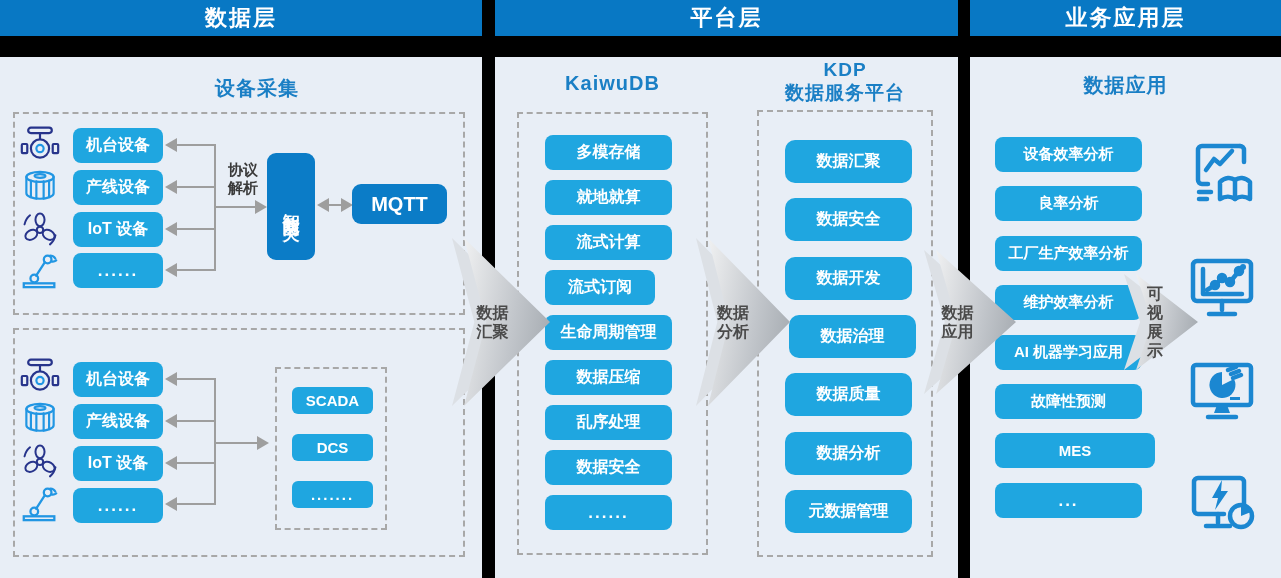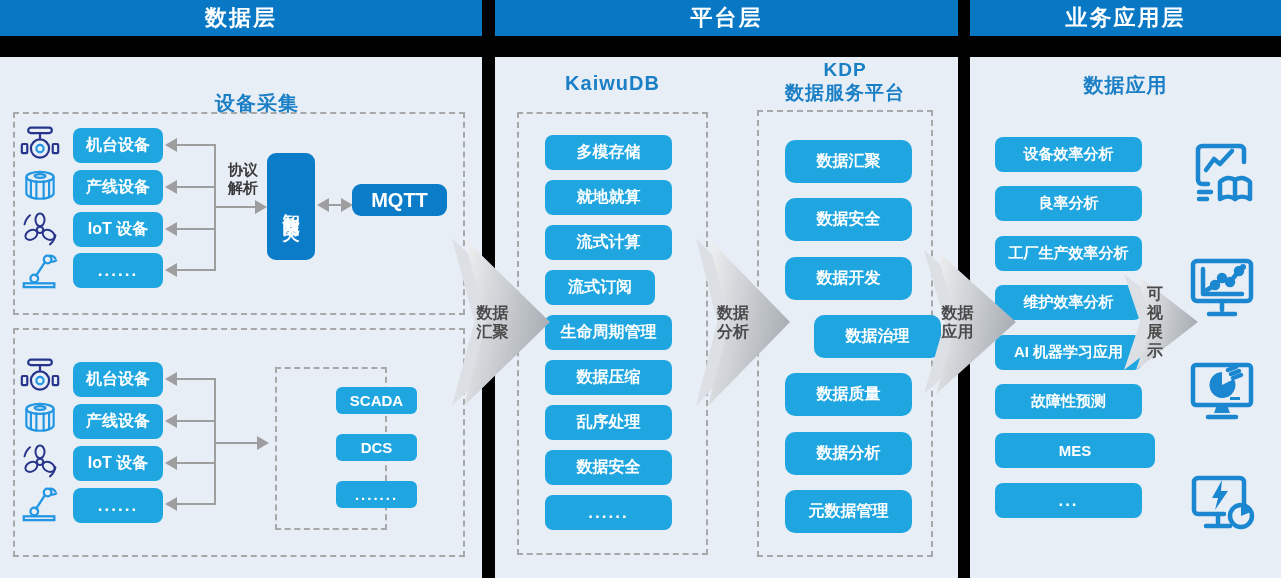--- a/index.html
+++ b/index.html
@@ -15,21 +15,21 @@
   .subtitle { position:absolute; text-align:center; font-size:20px; font-weight:700;
               color:#1A7FC5; letter-spacing:1px; }
   .dbox { position:absolute; border:2px dashed #A8A8A8; }
 
   .cyb { position:absolute; background:#1FA6E0; border-radius:8px; color:#fff;
          font-weight:700; display:flex; align-items:center; justify-content:center;
          font-size:16px; white-space:nowrap; }
   .deep { position:absolute; background:#0B7CC7; border-radius:9px; color:#fff;
           font-weight:700; display:flex; align-items:center; justify-content:center; }
   .dots { letter-spacing:2px; font-size:17px; }
-  .sys  { font-size:15px; border-radius:6px;margin-left:44px; }
+  .sys  { font-size:15px; border-radius:6px; }
 
   .hline { position:absolute; height:2px; background:#9E9E9E; }
   .vline { position:absolute; width:2px; background:#9E9E9E; }
   .ahl { position:absolute; width:0; height:0; border-top:7px solid transparent;
          border-bottom:7px solid transparent; border-right:12px solid #9E9E9E; }
   .ahr { position:absolute; width:0; height:0; border-top:7px solid transparent;
          border-bottom:7px solid transparent; border-left:12px solid #9E9E9E; }
 
   .plabel { position:absolute; font-size:15px; line-height:18px; font-weight:700;
             color:#3A3A3A; text-align:center; }
@@ -56,21 +56,21 @@
 <div id="stage">
 
   <div class="hdr" style="left:0;width:482px">数据层</div>
   <div class="hdr" style="left:495px;width:463px">平台层</div>
   <div class="hdr" style="left:970px;width:311px">业务应用层</div>
 
   <div class="panel" style="left:0;width:482px"></div>
   <div class="panel" style="left:495px;width:463px"></div>
   <div class="panel" style="left:970px;width:311px"></div>
 
-  <div class="subtitle" style="left:0;top:90px;width:514px">设备采集</div>
+  <div class="subtitle" style="left:0;top:75px;width:514px">设备采集</div>
 
   <div class="dbox" style="left:13px;top:112px;width:452px;height:203px"></div>
   <div class="dbox" style="left:13px;top:328px;width:452px;height:229px"></div>
 
   <div class="icon" style="left:18px;top:124px;width:44px;height:40px">
     <svg viewBox="0 0 44 44" fill="none" stroke="#27348B" stroke-width="2.4" stroke-linecap="round">
       <rect x="9" y="4" width="26" height="6" rx="3"></rect>
         <line x1="22" y1="10" x2="22" y2="16"></line>
       <circle cx="22" cy="27" r="10"></circle>
         <circle cx="22" cy="27" r="4" stroke="#2196E3"></circle>
@@ -137,21 +137,21 @@
   </div>
 
   <div class="deep" style="left:267px;top:153px;width:48px;height:107px">
     <span class="vtext">智能网关</span>
   </div>
 
   <div class="ahl" style="left:317px;top:198px"></div>
   <div class="hline" style="left:327px;top:204px;width:16px"></div>
   <div class="ahr" style="left:341px;top:198px"></div>
 
-  <div class="deep" style="left:352px;top:184px;width:95px;height:32px;font-size:20px">MQTT</div>
+  <div class="deep" style="left:352px;top:184px;width:95px;height:40px;font-size:20px">MQTT</div>
 
   <div class="icon" style="left:18px;top:356px;width:44px;height:40px">
     <svg viewBox="0 0 44 44" fill="none" stroke="#27348B" stroke-width="2.4" stroke-linecap="round">
       <rect x="9" y="4" width="26" height="6" rx="3"></rect>
         <line x1="22" y1="10" x2="22" y2="16"></line>
       <circle cx="22" cy="27" r="10"></circle>
         <circle cx="22" cy="27" r="4" stroke="#2196E3"></circle>
       <rect x="2" y="22" width="6" height="10" rx="1"></rect>
         <rect x="36" y="22" width="6" height="10" rx="1"></rect>
     </svg>
@@ -227,21 +227,21 @@
   <div class="cyb dots" style="left:545px;top:495px;width:127px;height:35px">......</div>
 
   <div class="subtitle" style="left:757px;top:58px;width:176px;font-size:19px;line-height:23px">
     <div>KDP</div>
     <div>数据服务平台</div>
   </div>
   <div class="dbox" style="left:757px;top:110px;width:176px;height:447px"></div>
   <div class="cyb" style="left:785px;top:140px;width:127px;height:43px;border-radius:10px">数据汇聚</div>
   <div class="cyb" style="left:785px;top:198px;width:127px;height:43px;border-radius:10px">数据安全</div>
   <div class="cyb" style="left:785px;top:257px;width:127px;height:43px;border-radius:10px">数据开发</div>
-  <div class="cyb" style="left:814px;top:315px;width:127px;height:43px;border-radius:10px">数据治理</div>
+  <div class="cyb" style="left:789px;top:315px;width:127px;height:43px;border-radius:10px">数据治理</div>
   <div class="cyb" style="left:785px;top:373px;width:127px;height:43px;border-radius:10px">数据质量</div>
   <div class="cyb" style="left:785px;top:432px;width:127px;height:43px;border-radius:10px">数据分析</div>
   <div class="cyb" style="left:785px;top:490px;width:127px;height:43px;border-radius:10px">元数据管理</div>
 
   <div class="subtitle" style="left:970px;top:72px;width:311px">数据应用</div>
   <div class="cyb" style="left:995px;top:137px;width:147px;height:35px;font-size:15px">设备效率分析</div>
   <div class="cyb" style="left:995px;top:186px;width:147px;height:35px;font-size:15px">良率分析</div>
   <div class="cyb" style="left:995px;top:236px;width:147px;height:35px;font-size:15px">工厂生产效率分析</div>
   <div class="cyb" style="left:995px;top:285px;width:147px;height:35px;font-size:15px">维护效率分析</div>
   <div class="cyb" style="left:995px;top:335px;width:147px;height:35px;font-size:15px">AI 机器学习应用</div>

